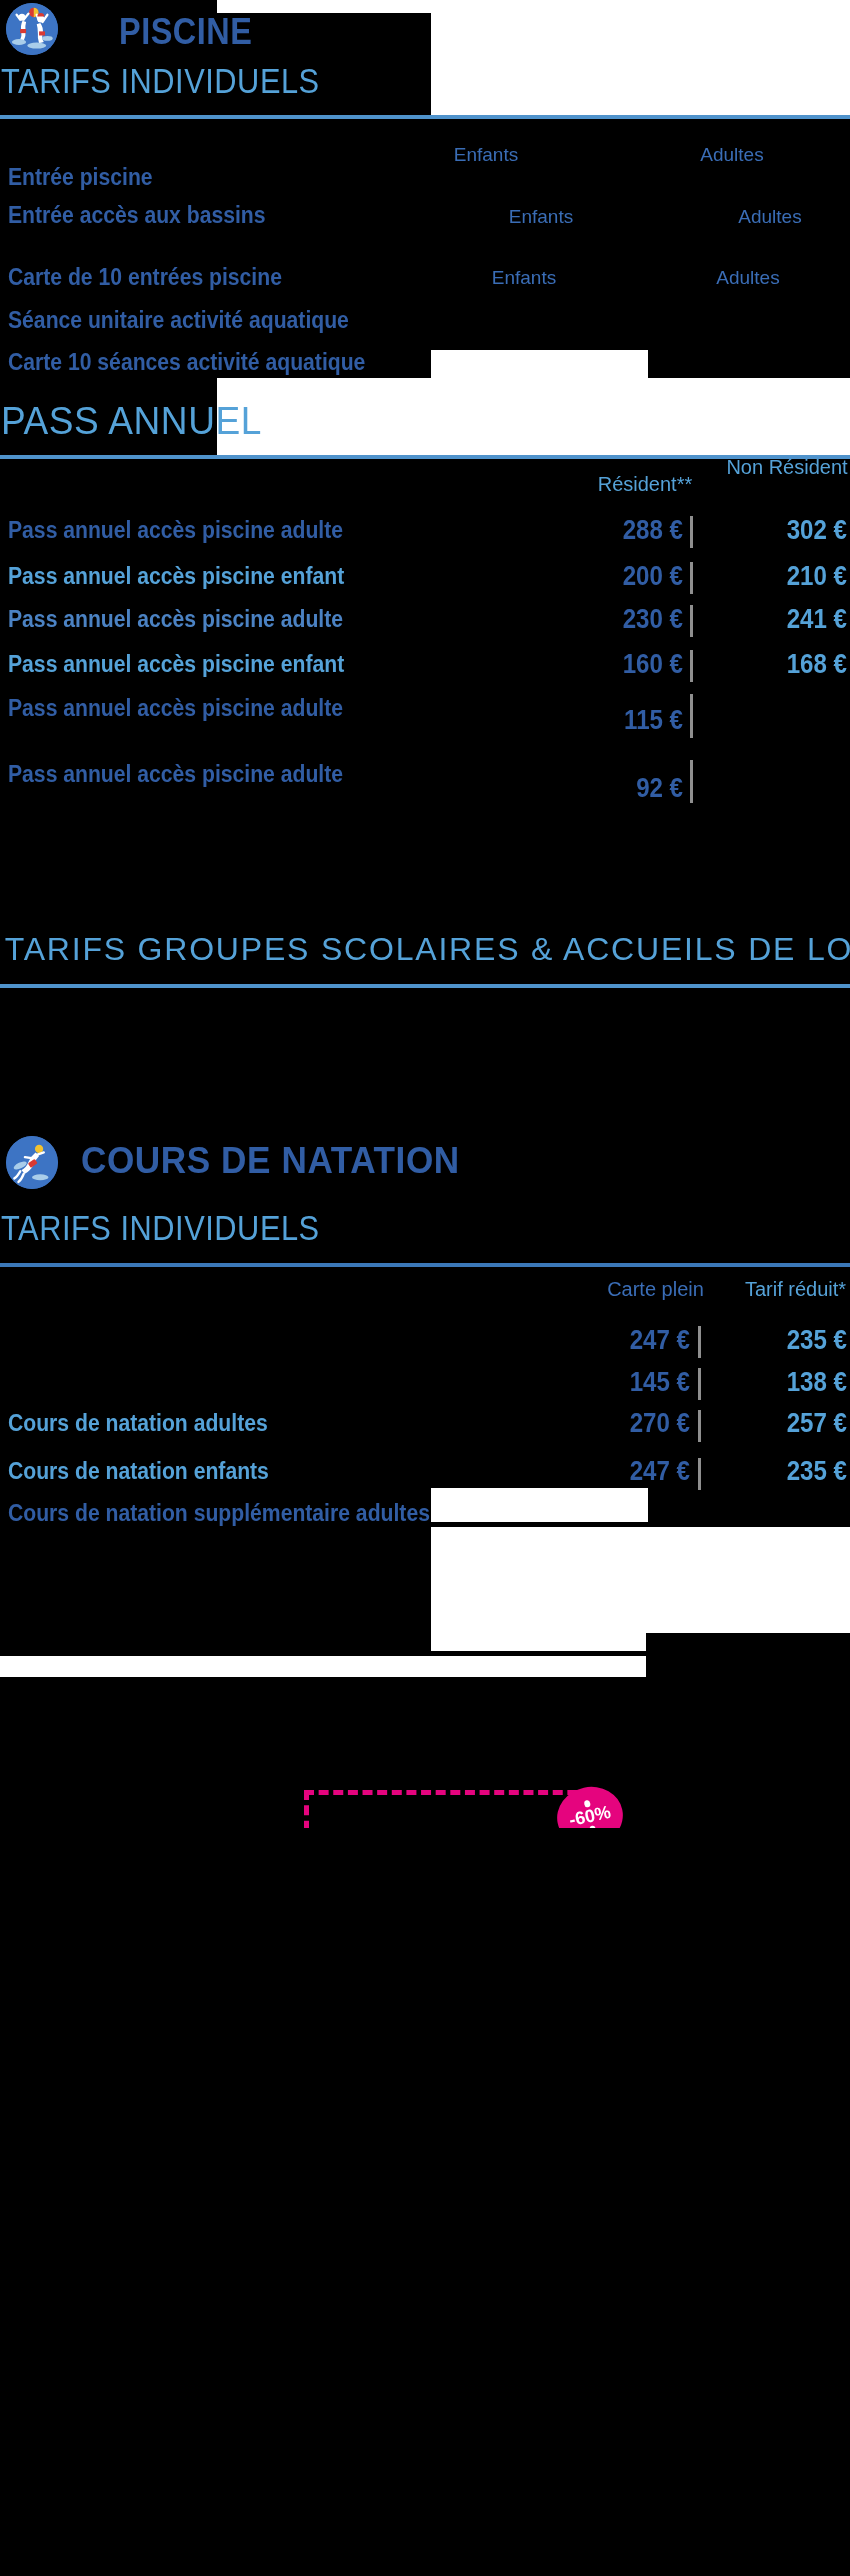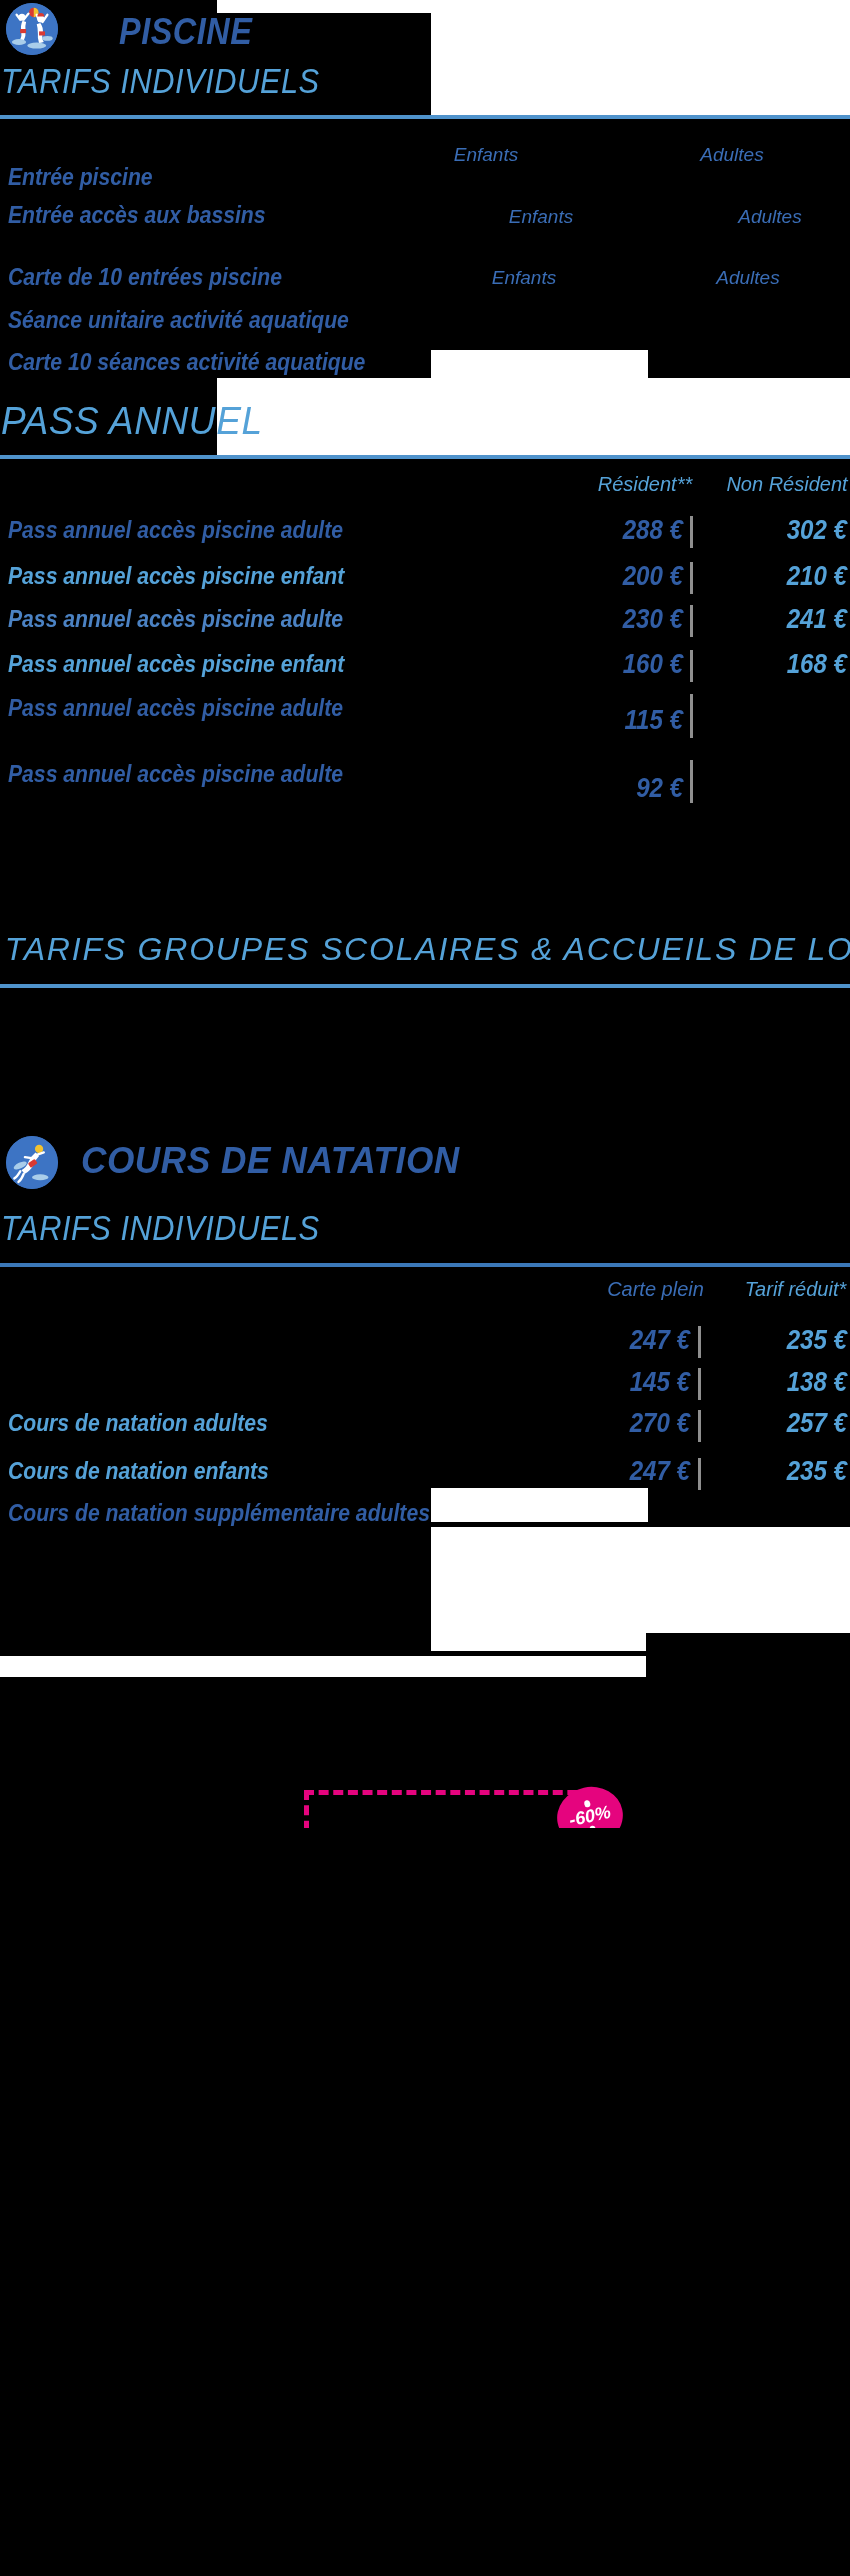--- a/index.html
+++ b/index.html
@@ -1,17 +1,17 @@
 <!DOCTYPE html>
 <html style="font-size:9.4px"><head>
 <meta charset="utf-8">
 <style>
   html,body{margin:0;padding:0;background:#000;}
   #page{position:relative;width:850px;height:1828px;background:#000;overflow:hidden;
-        font-family:"Liberation Sans", sans-serif;font-style:italic;}
+        font-family:"Liberation Sans", sans-serif;}
   .abs{position:absolute;}
   .white{background:#ffffff;}
   .rule{height:4.1px;background:#4f93cc;}
   .rule-dark{height:4.1px;background:#3b78b8;}
   .big-title{font-weight:bold;color:#315da4;white-space:nowrap;
              transform:scaleX(.9);transform-origin:left top;letter-spacing:0.6px;}
   .sec-title{font-weight:400;color:#55a2d8;white-space:nowrap;
              transform:scaleX(.88);transform-origin:left top;letter-spacing:0.6px;}
   .row-label{font-weight:bold;font-size:24.6px;white-space:nowrap;
              transform:scaleX(.86);transform-origin:left top;}
@@ -93,21 +93,21 @@
   <div class="abs col-head" style="left:713px;top:267px;width:70px;">Adultes</div>
   <div class="abs row-label c-dark" style="left:8.2px;top:263px;">Carte de 10 entrées piscine</div>
 
   <div class="abs row-label c-dark" style="left:8.2px;top:306px;">Séance unitaire activité aquatique</div>
   <div class="abs row-label c-dark" style="left:8.2px;top:348px;">Carte 10 séances activité aquatique</div>
 
   <div class="abs sec-title" style="left:1.2px;top:399px;font-size:39px;transform:scaleX(.95);">PASS ANNUEL</div>
   <div class="abs rule" style="left:0;top:455px;width:850px;"></div>
 
   <div class="abs tbl-head" style="left:591px;top:473px;width:108px;">Résident**</div>
-  <div class="abs tbl-head" style="left:725px;top:473px;width:124px;">Non Résident</div>
+  <div class="abs tbl-head" style="left:725px;top:456px;width:124px;">Non Résident</div>
 
   <div class="abs row-label c-dark" style="left:8.2px;top:516px;">Pass annuel accès piscine adulte</div>
   <div class="abs price c-dark" style="left:527px;top:514px;width:156px;">288 €</div>
   <div class="sep" style="left:690px;top:516px;height:32px;"></div>
   <div class="abs price c-light" style="left:691px;top:514px;width:156px;">302 €</div>
 
   <div class="abs row-label c-light" style="left:8.2px;top:562px;">Pass annuel accès piscine enfant</div>
   <div class="abs price c-dark" style="left:527px;top:560px;width:156px;">200 €</div>
   <div class="sep" style="left:690px;top:562px;height:32px;"></div>
   <div class="abs price c-light" style="left:691px;top:560px;width:156px;">210 €</div>

